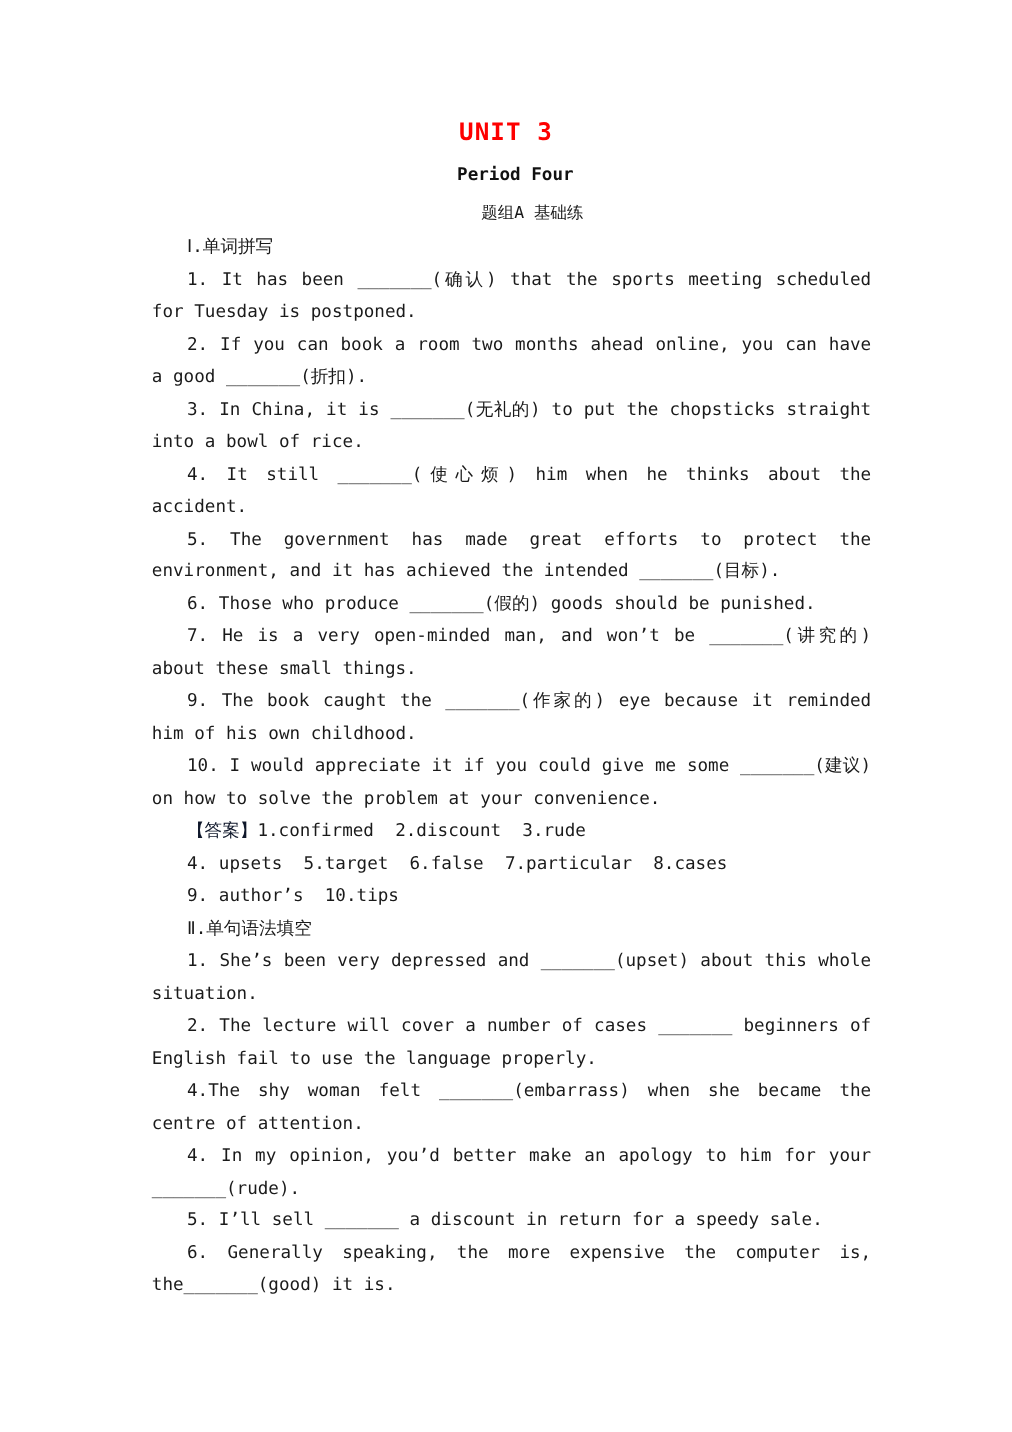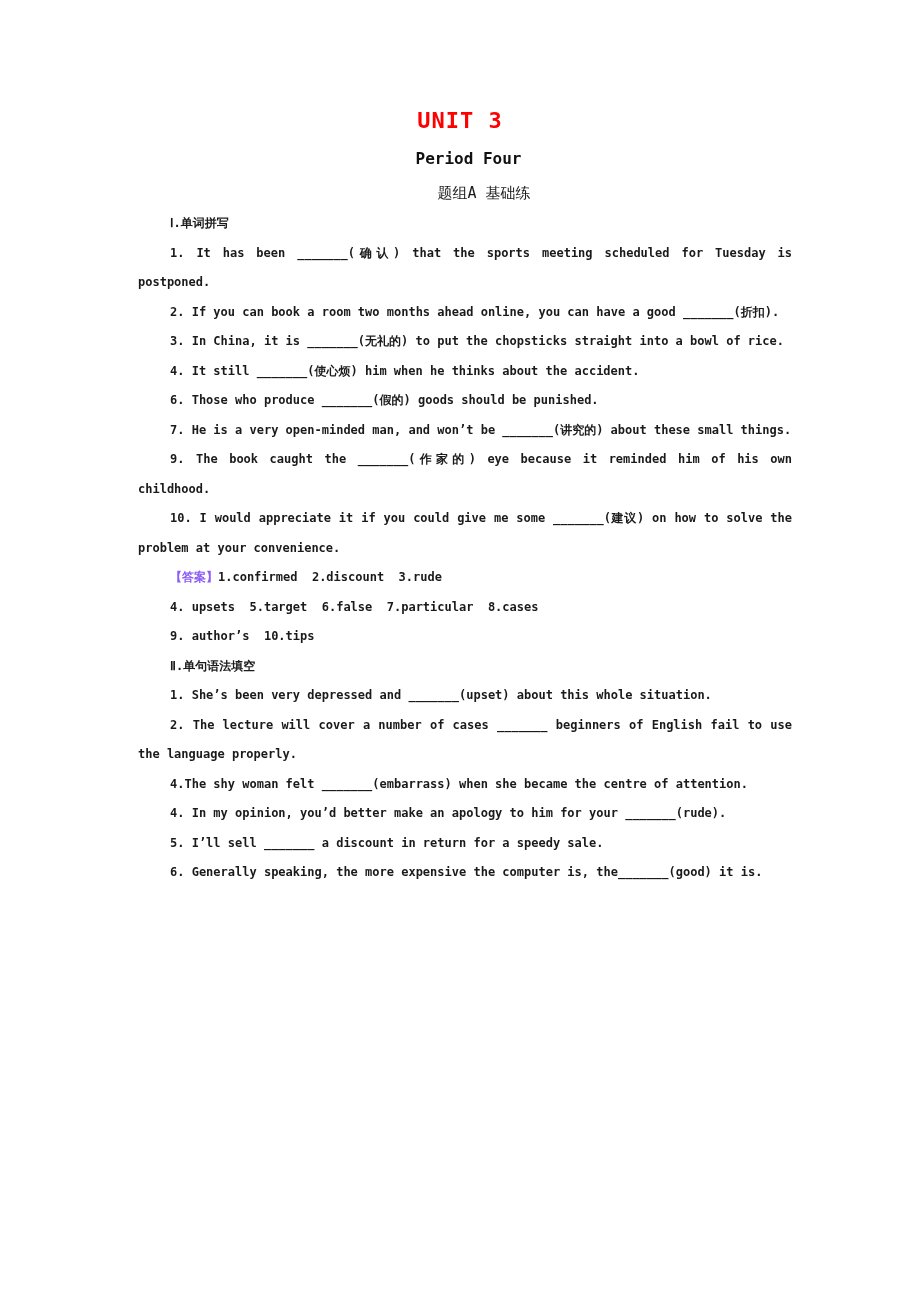--- a/index.html
+++ b/index.html
@@ -87,33 +87,32 @@
     text-align: center;
     font-size: 15px;
     line-height: 22px;
     color: #1a1a1a;
     padding-left: 48px;
   }
   .content {
     margin-left: 138px;
     width: 654px;
     margin-top: 5px;
-    font-size: 12px;
-    font-weight: bold;
+    font-size: 16px;
   }
   .para {
     margin: 0;
     line-height: 29.5px;
     text-indent: 32px;
     text-align: justify;
     white-space: pre-wrap;
     color: #1a1a1a;
   }
   .red {
-    color: #8b5cf6;
+    color: #0f172a;
   }
 </style>
 </head>
 <body>
 
 <div class="page">
 
   <div class="header">
     <h1 class="unit-title">UNIT 3</h1>
     <h2 class="period-title">Period Four</h2>
@@ -123,20 +122,21 @@
   </div>
 
   <div class="content">
 
     <p class="para">Ⅰ.单词拼写</p>
 
     <p class="para">1. It has been _______(确认) that the sports meeting scheduled for Tuesday is postponed.</p>
     <p class="para">2. If you can book a room two months ahead online, you can have a good _______(折扣).</p>
     <p class="para">3. In China, it is _______(无礼的) to put the chopsticks straight into a bowl of rice.</p>
     <p class="para">4. It still _______(使心烦) him when he thinks about the accident.</p>
+    <p class="para">5. The government has made great efforts to protect the environment, and it has achieved the intended _______(目标).</p>
     <p class="para">6. Those who produce _______(假的) goods should be punished.</p>
     <p class="para">7. He is a very open-minded man, and won’t be _______(讲究的) about these small things.</p>
     <p class="para">9. The book caught the _______(作家的) eye because it reminded him of his own childhood.</p>
     <p class="para">10. I would appreciate it if you could give me some _______(建议) on how to solve the problem at your convenience.</p>
 
     <p class="para"><span class="red">【答案】</span><span>1.confirmed  2.discount  3.rude</span></p>
     <p class="para">4. upsets  5.target  6.false  7.particular  8.cases</p>
     <p class="para">9. author’s  10.tips</p>
 
     <p class="para">Ⅱ.单句语法填空</p>

